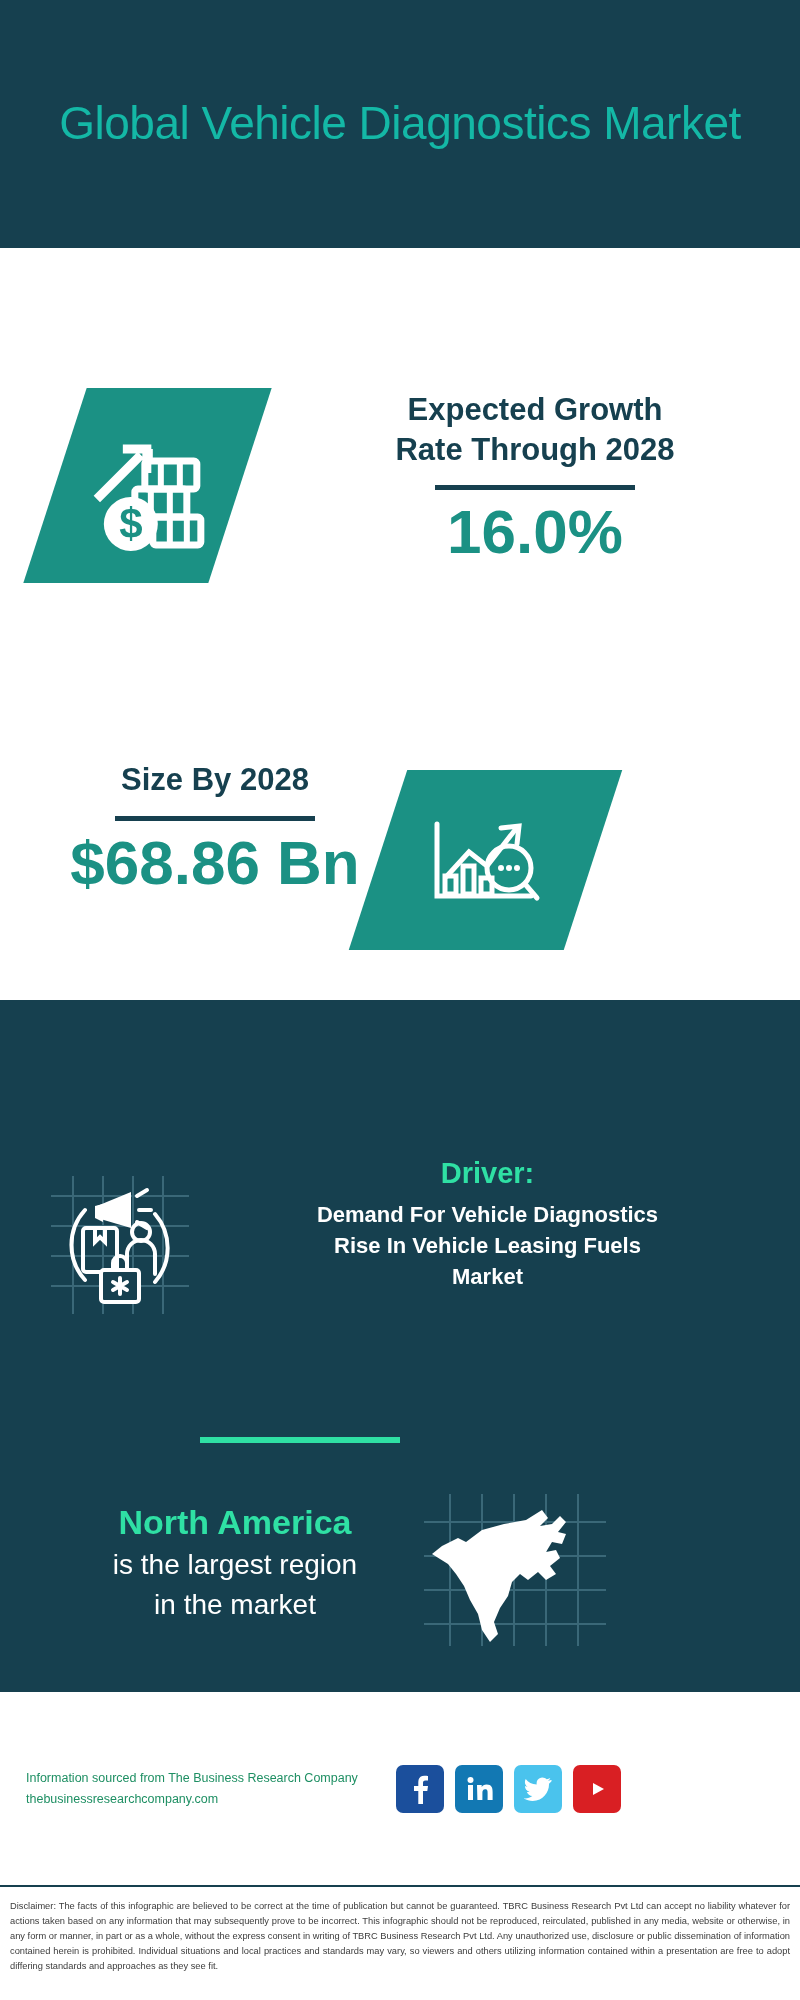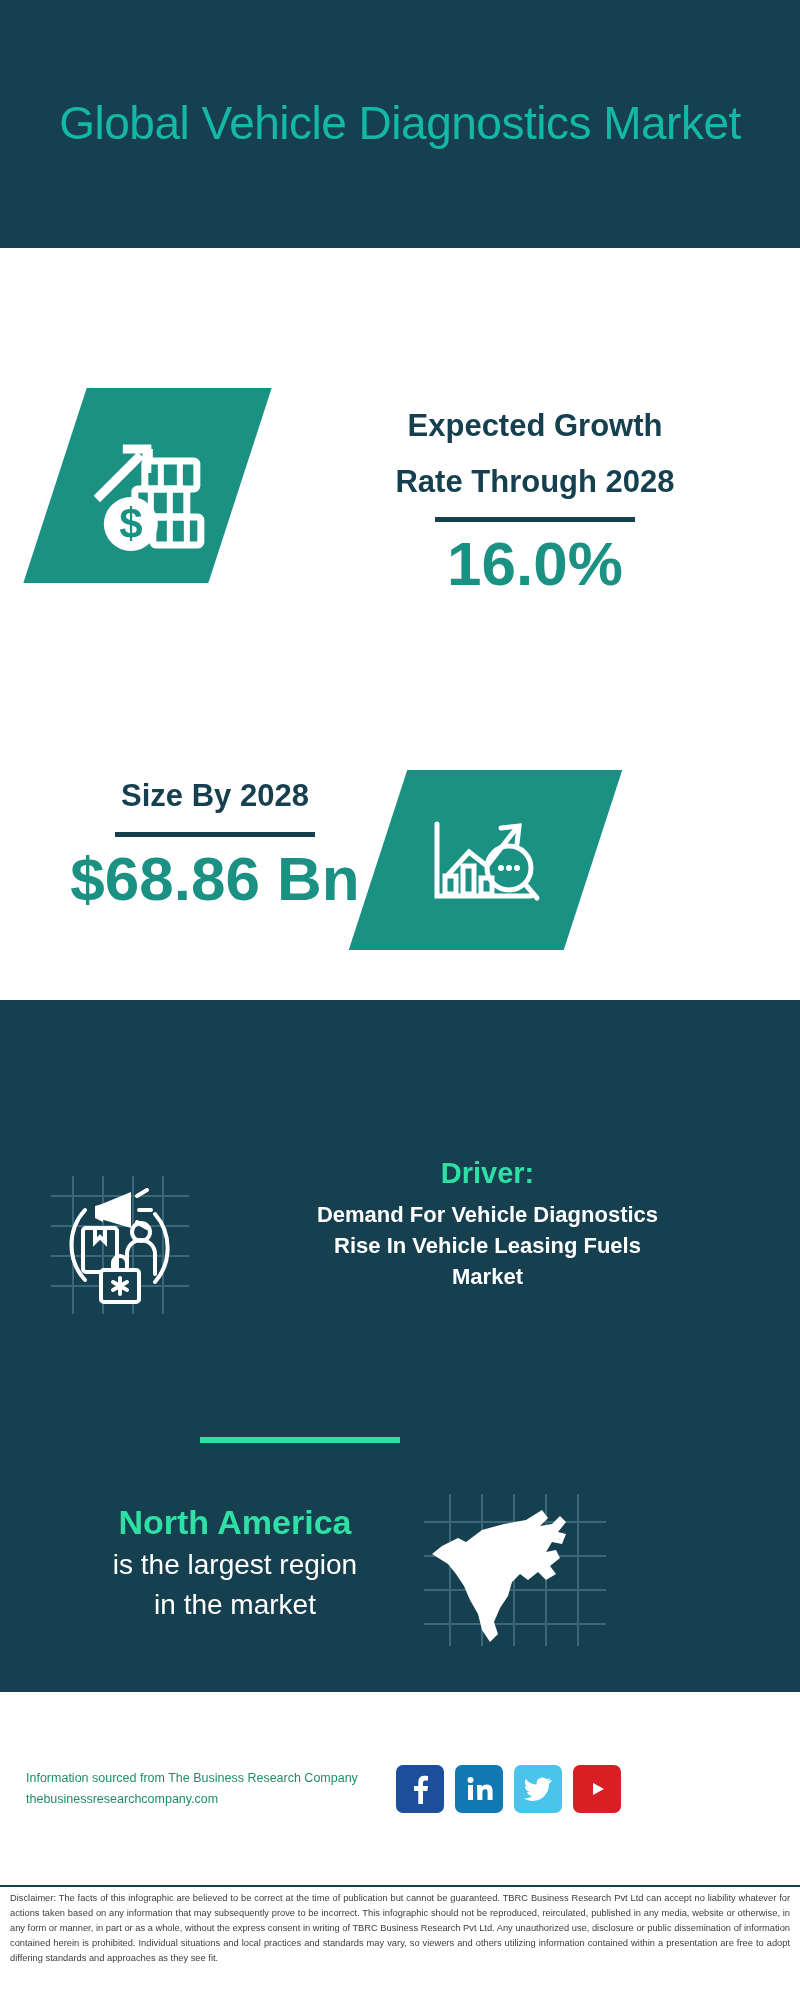--- a/index.html
+++ b/index.html
@@ -36,21 +36,21 @@
     display:flex; align-items:center; justify-content:center;
   }
   .para > .icon-inner { transform:skewX(18deg); display:flex; align-items:center; justify-content:center; }
 
   .growth-row {
     position:absolute; left:0; top:300px; width:800px; height:250px;
     display:flex; align-items:flex-start;
   }
   .growth-badge { position:absolute; left:55px; top:88px; width:185px; height:195px; }
   .growth-text { position:absolute; left:300px; top:90px; width:470px; text-align:center; }
-  .stat-label { font-size:31px; font-weight:bold; line-height:1.28; color:#16404f;margin-top:16px; }
+  .stat-label { font-size:31px; font-weight:bold; line-height:1.28; color:#16404f; }
   .rule-dark { width:200px; height:5px; background:#16404f; margin:16px auto 8px auto; }
   .stat-value { font-size:62px; font-weight:bold; color:#1b9184; line-height:1.1;text-align:center; }
 
   .size-row { position:absolute; left:0; top:700px; width:800px; height:260px; }
   .size-text { position:absolute; left:35px; top:60px; width:360px; text-align:center; }
   .size-badge { position:absolute; left:378px; top:70px; width:215px; height:180px; }
 
   
   .dark-zone {
     position:absolute; left:0; top:1000px; width:800px; height:690px;
@@ -81,21 +81,21 @@
   .footer-inner { display:flex; align-items:center; width:100%; padding:0 26px; }
   .source-text { color:#1e8f63; font-size:12.5px; line-height:1.65; width:360px; }
   .socials { display:flex; gap:11px; margin-left:10px; }
   .s-icon { width:48px; height:48px; border-radius:7px; display:flex; align-items:center; justify-content:center; }
   .s-fb { background:#1b4f9c; } .s-li { background:#1278b3; }
   .s-tw { background:#4ac3ed; } .s-yt { background:#d91f23; }
 
   .disclaimer {
     position:absolute; left:0; top:1885px; width:800px; height:115px;
     background:#ffffff; border-top:2px solid #16404f;
-    padding:4px 10px 0 10px;
+    padding:12px 10px 0 10px;
     font-size:9.3px; line-height:1.62; color:#3c3c3c; text-align:justify;
   }
 </style>
 </head>
 <body>
 
 <div class="page">
 
   <div class="header">
     <h1>Global Vehicle Diagnostics Market</h1>

